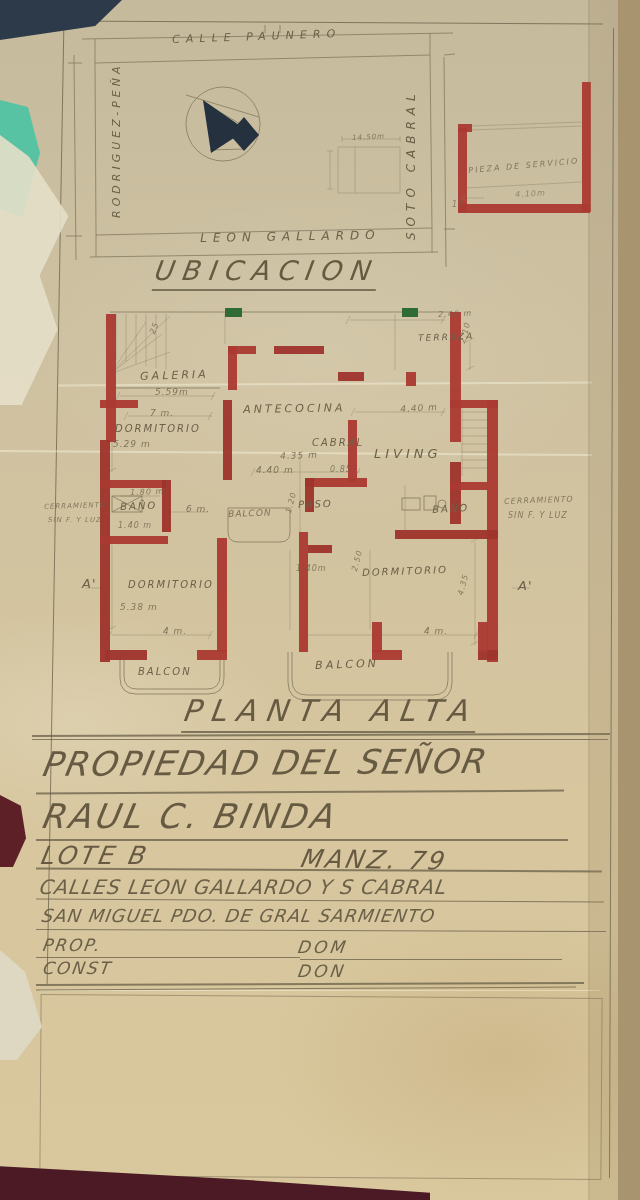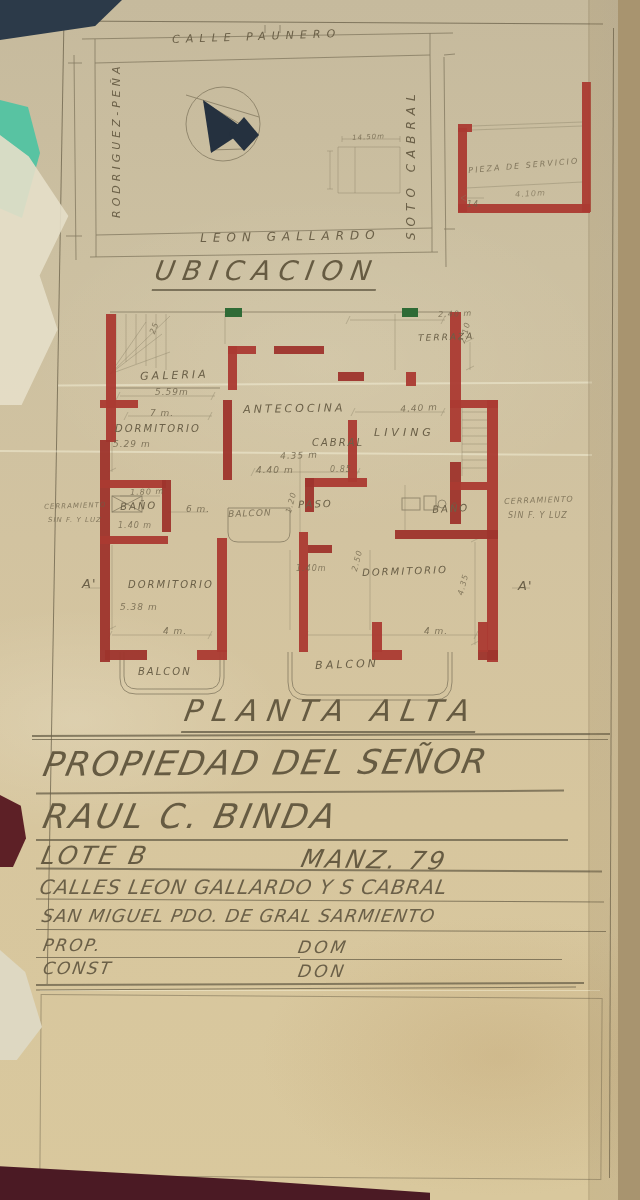--- a/index.html
+++ b/index.html
@@ -90,21 +90,21 @@
   <rect class="wall" x="130" y="2" width="9" height="130"></rect>
   <rect class="wall" x="6" y="48" width="9" height="84"></rect>
   <rect class="wall" x="6" y="124" width="132" height="9"></rect>
   <rect class="wall" x="6" y="44" width="14" height="8"></rect>
   <path class="pcl2" d="M20,46 L130,42 M20,50 L130,46"></path>
   <path class="pcl2" d="M14,108 L130,102"></path>
   <path class="pcl2" d="M14,118 h18 M14,115 l-5,3 5,3"></path>
 </svg>
 <span class="h tiny faint" style="left:468px;top:166px;font-size:8px;letter-spacing:2px;transform:rotate(-5deg);">PIEZA DE SERVICIO</span>
 <span class="h tiny" style="left:515px;top:190px;transform:rotate(-3deg);opacity:.6;">4.10m</span>
-<span class="h tiny" style="left:467px;top:200px;opacity:.7;font-style:italic;">14</span>
+<span class="h tiny" style="left:452px;top:200px;opacity:.7;font-style:italic;">14</span>
 
 <svg style="left:50px;top:300px" width="555" height="412" viewBox="0 0 555 412">
 
   <path class="pcl" d="M60,12 H400"></path>
   <path class="pcl" d="M60,88 H170"></path>
 
   <g class="pcl2">
     <path d="M66,14 V60 M76,14 V62 M86,14 V64 M96,14 V66 M106,14 V68 M116,14 V70"></path>
     <path d="M60,74 L120,16 M60,74 L96,22 M60,74 L112,34 M60,74 L120,52"></path>
   </g>
@@ -192,21 +192,21 @@
 <span class="h" style="left:140px;top:370px;font-size:11px;letter-spacing:3px;transform:rotate(-2deg);">GALERIA</span>
 <span class="h dim" style="left:155px;top:387px;">5.59m</span>
 <span class="h" style="left:115px;top:423px;font-size:10px;letter-spacing:2px;">DORMITORIO</span>
 <span class="h dim" style="left:113px;top:439px;">5.29 m</span>
 <span class="h dim" style="left:150px;top:408px;">7 m.</span>
 <span class="h" style="left:243px;top:403px;font-size:11px;letter-spacing:3px;transform:rotate(-1deg);">ANTECOCINA</span>
 <span class="h" style="left:312px;top:437px;font-size:10px;letter-spacing:2px;">CABRAL</span>
 <span class="h dim" style="left:280px;top:451px;transform:rotate(-2deg);">4.35 m</span>
 <span class="h dim" style="left:256px;top:465px;">4.40 m</span>
 <span class="h tiny" style="left:330px;top:465px;">0.85</span>
-<span class="h" style="left:374px;top:426px;font-size:11px;letter-spacing:4px;">LIVING</span>
+<span class="h" style="left:374px;top:446px;font-size:13px;letter-spacing:4px;">LIVING</span>
 <span class="h dim" style="left:400px;top:404px;transform:rotate(-3deg);">4.40 m</span>
 <span class="h" style="left:418px;top:333px;font-size:9px;letter-spacing:2px;transform:rotate(-2deg);">TERRAZA</span>
 <span class="h tiny" style="left:438px;top:310px;transform:rotate(-2deg);">2.40 m</span>
 <span class="h tiny" style="left:458px;top:342px;transform:rotate(-75deg);">2.10</span>
 <span class="h" style="left:120px;top:501px;font-size:10px;letter-spacing:2px;transform:rotate(-2deg);">BAÑO</span>
 <span class="h tiny" style="left:130px;top:488px;transform:rotate(-2deg);">1.80 m</span>
 <span class="h tiny" style="left:118px;top:521px;">1.40 m</span>
 <span class="h dim" style="left:186px;top:504px;">6 m.</span>
 <span class="h dim" style="left:228px;top:509px;letter-spacing:1px;transform:rotate(-2deg);">BALCON</span>
 <span class="h" style="left:298px;top:499px;font-size:10px;letter-spacing:2px;transform:rotate(-2deg);">PASO</span>

